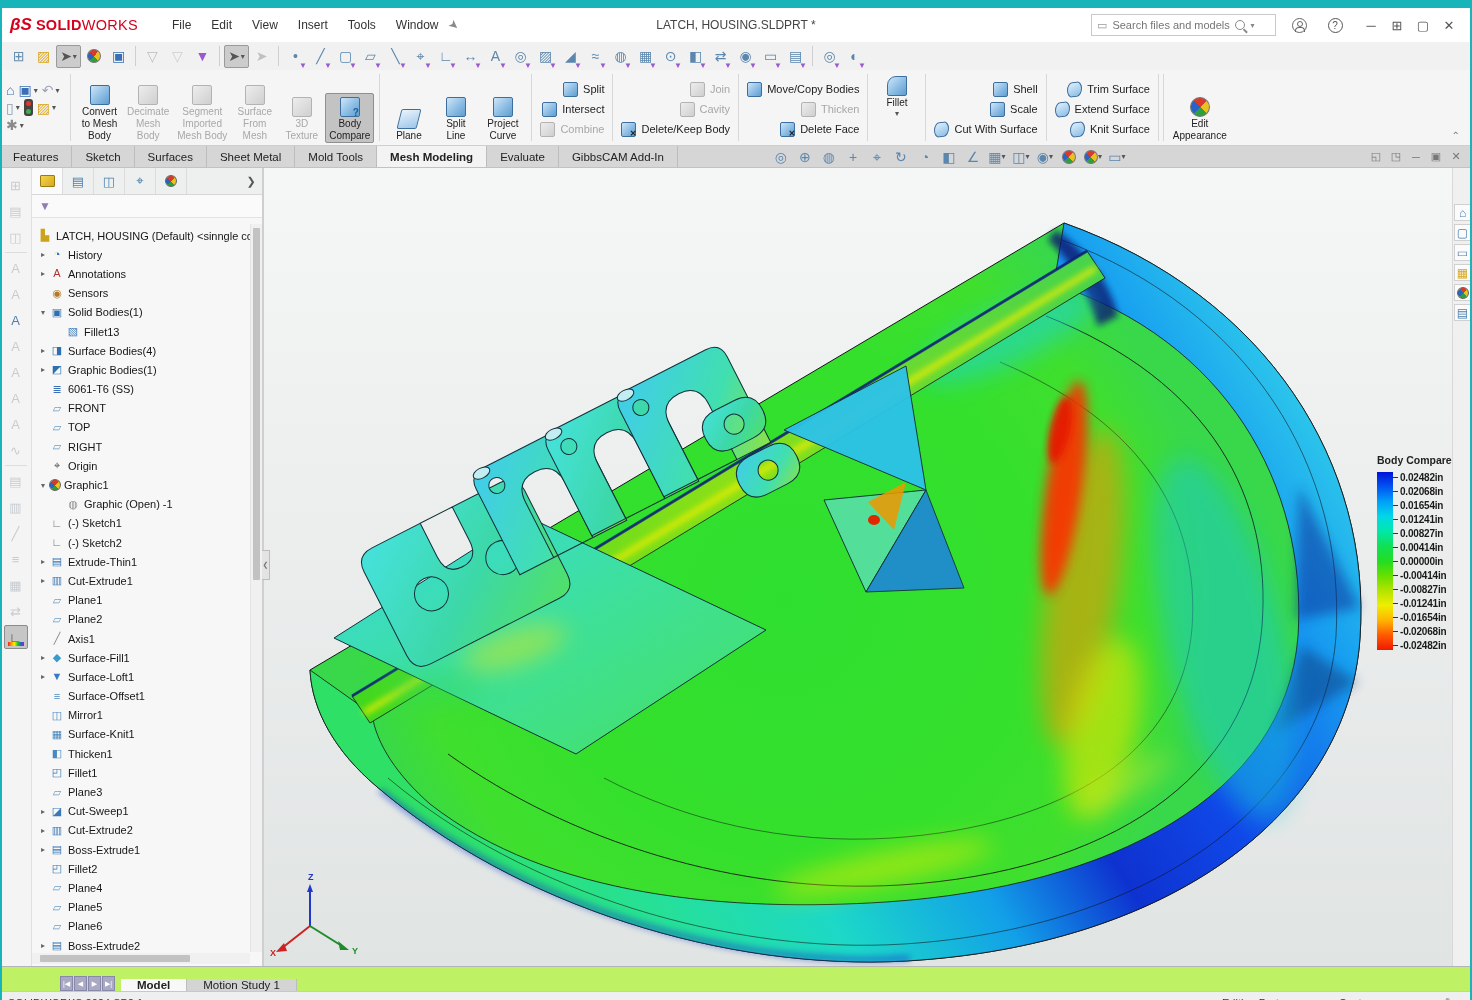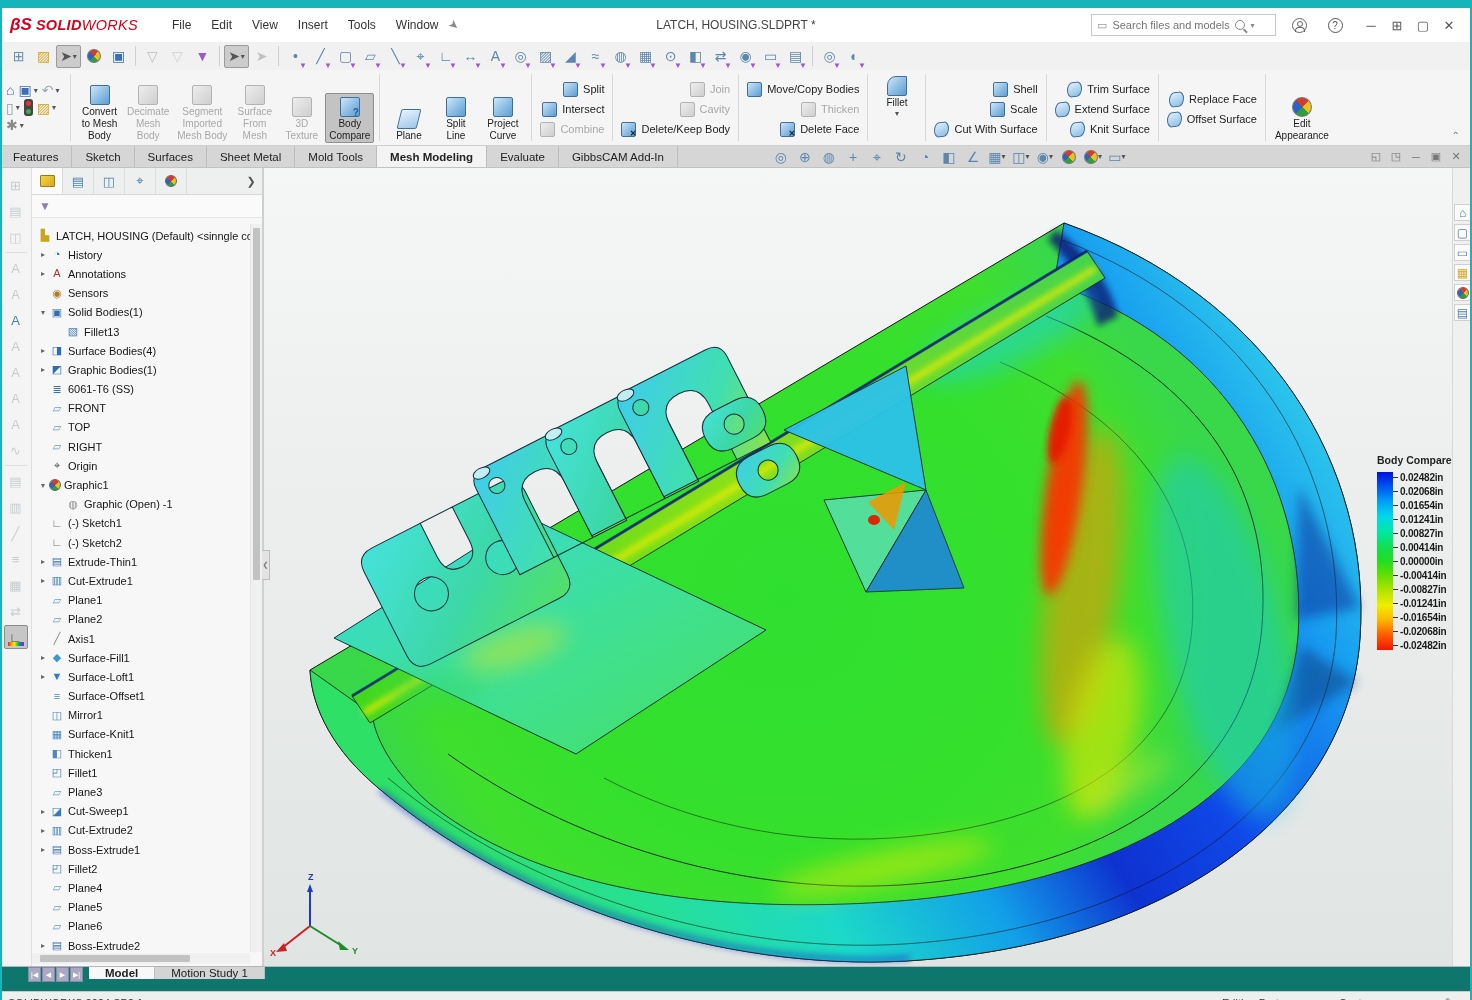--- a/index.html
+++ b/index.html
@@ -4,21 +4,21 @@
 <style>
 *{box-sizing:border-box;margin:0;padding:0}
 html,body{width:1472px;height:1000px;overflow:hidden;background:#f0f0f0;font-family:"Liberation Sans",sans-serif;position:relative}
 .teal-top{position:absolute;top:0;left:0;right:0;height:8px;background:#17b5ba;z-index:60}
 .teal-side{position:absolute;top:8px;bottom:0;width:2px;background:#17b5ba;z-index:60}
 #teal-l{left:0}#teal-r{right:0}
 
 .titlebar{position:absolute;top:8px;left:0;right:0;height:34px;background:#fff;display:flex;align-items:center;padding:0 10px;z-index:40}
 .logo{display:flex;align-items:center;gap:4px;margin-right:26px}
 .logo-mark{color:#d6001c;font-weight:700;font-style:italic;font-size:17px}
-.logo-text{font-style:italic;font-size:14.5px;color:#d6001c;letter-spacing:.3px}
+.logo-text{font-size:14.5px;color:#d6001c;letter-spacing:.3px}
 .logo-text b{font-weight:700}
 #menus{display:flex;gap:4px}
 .menu-item{font-size:12px;color:#333;padding:4px 8px;cursor:default}
 .pin-glyph{color:#8a8a8a;font-size:12px;margin-left:2px;transform:rotate(40deg)}
 .title-center{position:absolute;left:0;right:0;text-align:center;font-size:12px;color:#444;pointer-events:none}
 .tb-right{margin-left:auto;display:flex;align-items:center;gap:10px;z-index:2}
 .searchbox{display:flex;align-items:center;gap:5px;border:1px solid #c9c9c9;background:#fff;height:22px;width:185px;padding:0 5px}
 .searchbox input{border:none;outline:none;font-size:11px;color:#888;width:118px;font-family:"Liberation Sans",sans-serif;background:transparent}
 .sfolder{color:#9a9a9a;font-size:11px}
 .mag{width:10px;height:10px;border:1.5px solid #8a8a8a;border-radius:50%;position:relative}
@@ -119,21 +119,21 @@
 .legend-body{display:flex}
 .colorbar{width:16px;height:178px;flex:0 0 16px}
 .lrows{display:flex;flex-direction:column;justify-content:space-between;height:178px;margin-left:0}
 .lrow{display:flex;align-items:center;height:10px}
 .ltick{width:5px;height:1px;background:#333;margin-right:2px}
 .lval{font-size:10px;font-weight:700;color:#1a1a1a;white-space:nowrap;letter-spacing:-.2px}
 
 .rightstrip{position:absolute;right:0;top:0;width:20px;height:798px;background:#f0f0f0;border-left:1px solid #d8d8d8;display:flex;flex-direction:column;align-items:center;padding-top:36px;gap:3px}
 .rsicon{width:17px;height:17px;display:flex;align-items:center;justify-content:center;font-size:12px;color:#4a7fae;background:#fbfbfb;border:1px solid #d0d0d0}
 
-.bottomtabs{position:absolute;top:966px;left:0;right:0;height:25px;background:#0f766e;border-top:1px solid #b5b5b5;display:flex;align-items:flex-start;padding-left:28px}
+.bottomtabs{position:absolute;top:966px;left:0;right:0;height:25px;background:#bef264;border-top:1px solid #b5b5b5;display:flex;align-items:flex-end;padding-left:60px}
 .navbtns{display:flex;align-items:center;gap:1px;margin-right:6px}
 .navbtn{width:13px;height:15px;background:#a9a9c4;border:1px solid #8888a8;color:#fff;font-size:7px;display:flex;align-items:center;justify-content:center}
 .btab{display:flex;align-items:center;padding:0 16px;font-size:11.5px;color:#222;border-right:1px solid #bdbdbd;background:#d4d4d4;cursor:default}
 .btab.active{background:#f8f8f8;font-weight:700}
 
 .statusbar{position:absolute;top:991px;left:0;right:0;height:22px;background:#eef0f0;border-top:1px solid #c8c8c8;display:flex;align-items:center;font-size:11px;color:#333;padding:0 8px}
 .sb-right{margin-left:auto;display:flex;align-items:center;gap:60px;padding-right:10px}
 .sb-custom{display:flex;align-items:center;gap:4px}
 </style>
 </head>
@@ -474,30 +474,20 @@
         <div class="rbtn-s">
           <span class="ric surf s"></span>
           <span>Extend Surface</span>
         </div>
         <div class="rbtn-s">
           <span class="ric surf s"></span>
           <span>Knit Surface</span>
         </div>
       </div>
       <div class="rsep"></div>
-      <div class="rgroup stack">
-        <div class="rbtn-s">
-          <span class="ric surf s"></span>
-          <span>Replace Face</span>
-        </div>
-        <div class="rbtn-s">
-          <span class="ric surf s"></span>
-          <span>Offset Surface</span>
-        </div>
-      </div>
       <div class="rsep"></div>
       <div class="rgroup big">
         <div class="rbtn-b">
           <span class="sphere"></span>
           <div class="bl">Edit</div>
           <div class="bl">Appearance</div>
         </div>
       </div>
     </div>
   <div class="ribbon-collapse">⌃</div>

